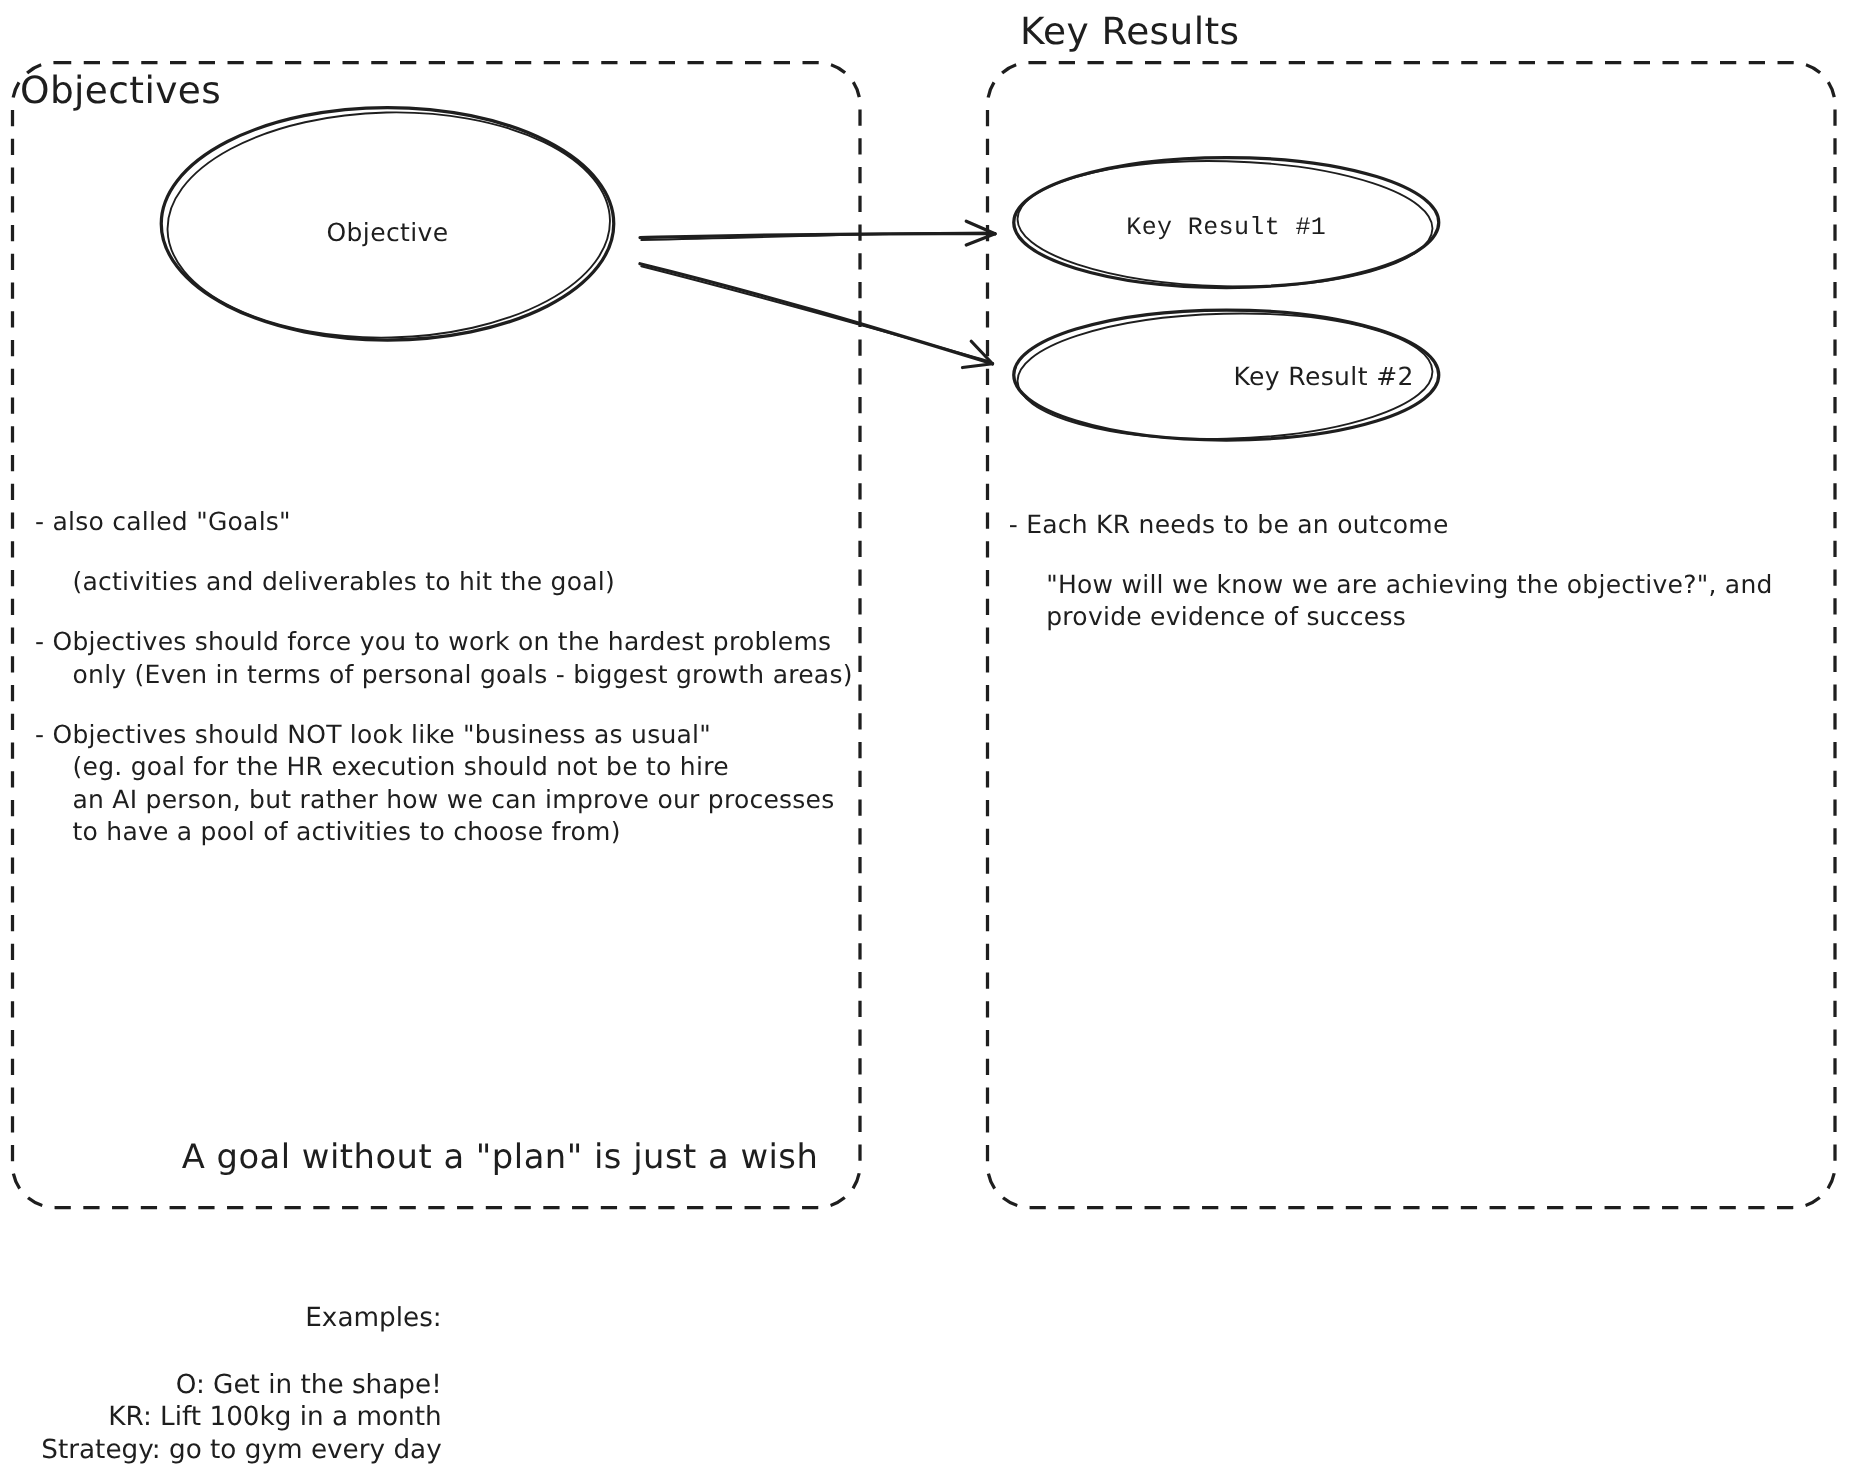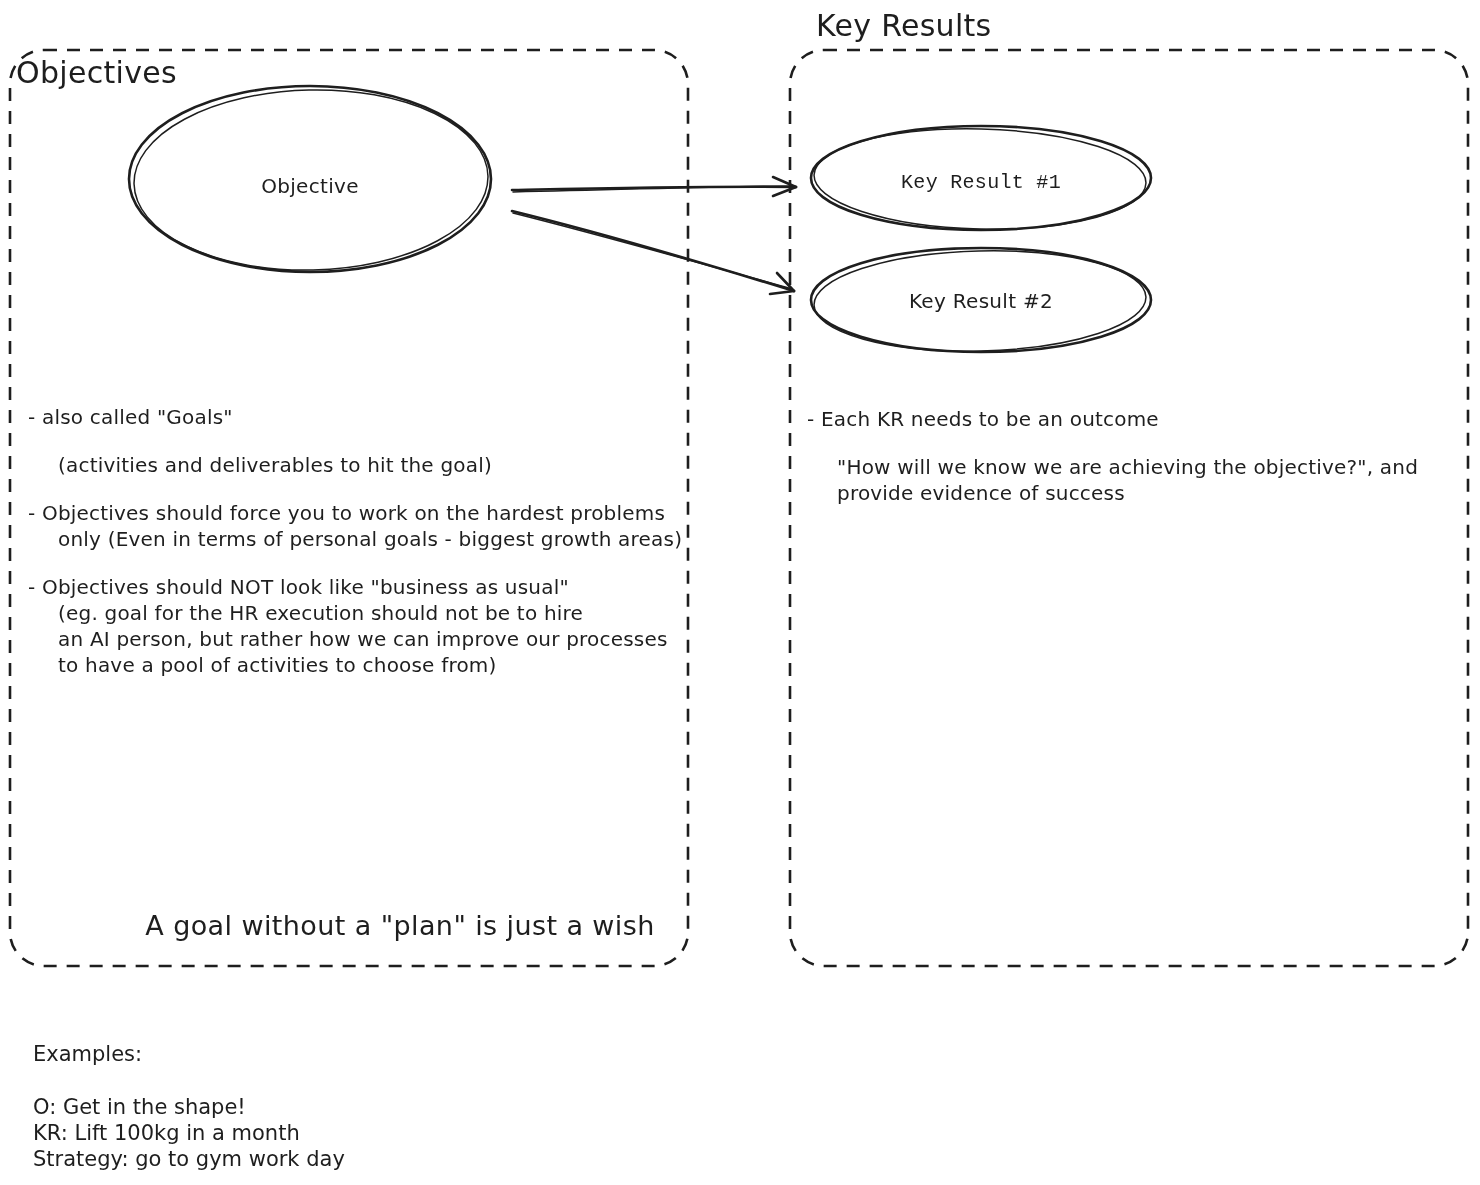--- a/index.html
+++ b/index.html
@@ -97,21 +97,21 @@
       <path d="M794,291 L770,294" class="sk"></path>
       <path d="M794,291 L777,273" class="sk"></path>
     </g>
   </svg>
 
   <div class="abs section-title" style="left:16px;top:8px;margin-top:47px;">Objectives</div>
   <div class="abs section-title" style="left:816px;top:8px;">Key Results</div>
 
   <div class="abs ellipse-label" style="left:160px;top:174px;">Objective</div>
   <div class="abs ellipse-label" style="left:831px;top:171px;font-family:Liberation Mono, monospace;">Key Result #1</div>
-  <div class="abs ellipse-label" style="left:831px;top:289px;">Key Result #2</div>
+  <div class="abs ellipse-label" style="left:831px;top:289px;text-align:right;">Key Result #2</div>
 
   <div class="abs bullets" style="left:28px;top:404px;width:660px;">
     <div class="group">
       <div class="line">- also called "Goals"</div>
     </div>
     <div class="group">
       <div class="line cont">(activities and deliverables to hit the goal)</div>
     </div>
     <div class="group">
       <div class="line">- Objectives should force you to work on the hardest problems</div>
@@ -130,20 +130,20 @@
       <div class="line">- Each KR needs to be an outcome</div>
     </div>
     <div class="group">
       <div class="line cont">"How will we know we are achieving the objective?", and</div>
       <div class="line cont">provide evidence of success</div>
     </div>
   </div>
 
   <div class="abs quote" style="left:120px;top:910px;">A goal without a "plan" is just a wish</div>
 
-  <div class="abs examples" style="left:33px;top:1041px;">
+  <div class="abs examples" style="left:33px;top:1041px;text-align:right;">
     <div class="line heading">Examples:</div>
     <div class="line">O: Get in the shape!</div>
     <div class="line">KR: Lift 100kg in a month</div>
-    <div class="line">Strategy: go to gym work day</div>
+    <div class="line">Strategy: go to gym every day</div>
   </div>
 
 </div>
 
 </body></html>

